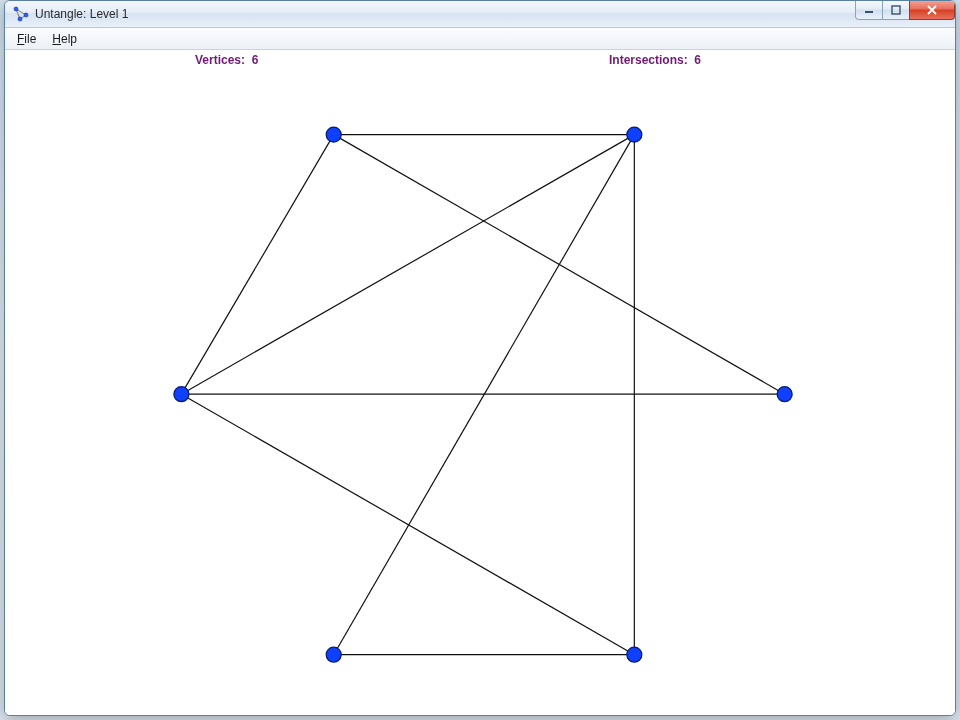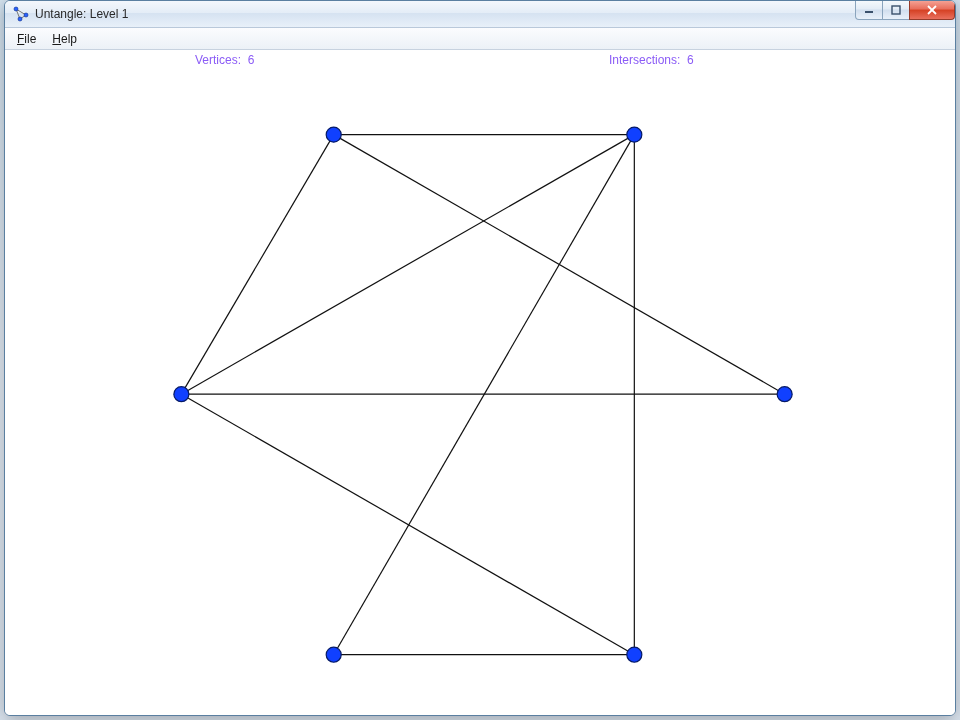--- a/index.html
+++ b/index.html
@@ -98,23 +98,24 @@
     color: #1a1a1a;
     cursor: default;
   }
   .menu-item .ul { text-decoration: underline; }
 
   .status-row {
     height: 22px;
     display: flex;
     align-items: center;
     background: #fff;
-    color: #8b5cf6;
+    color: #701a75;
     font-size: 12px;
     position: relative;
+    font-weight: bold;
   }
   .status-left {
     position: absolute;
     left: 190px;
   }
   .status-right {
     position: absolute;
     left: 604px;
   }
 

